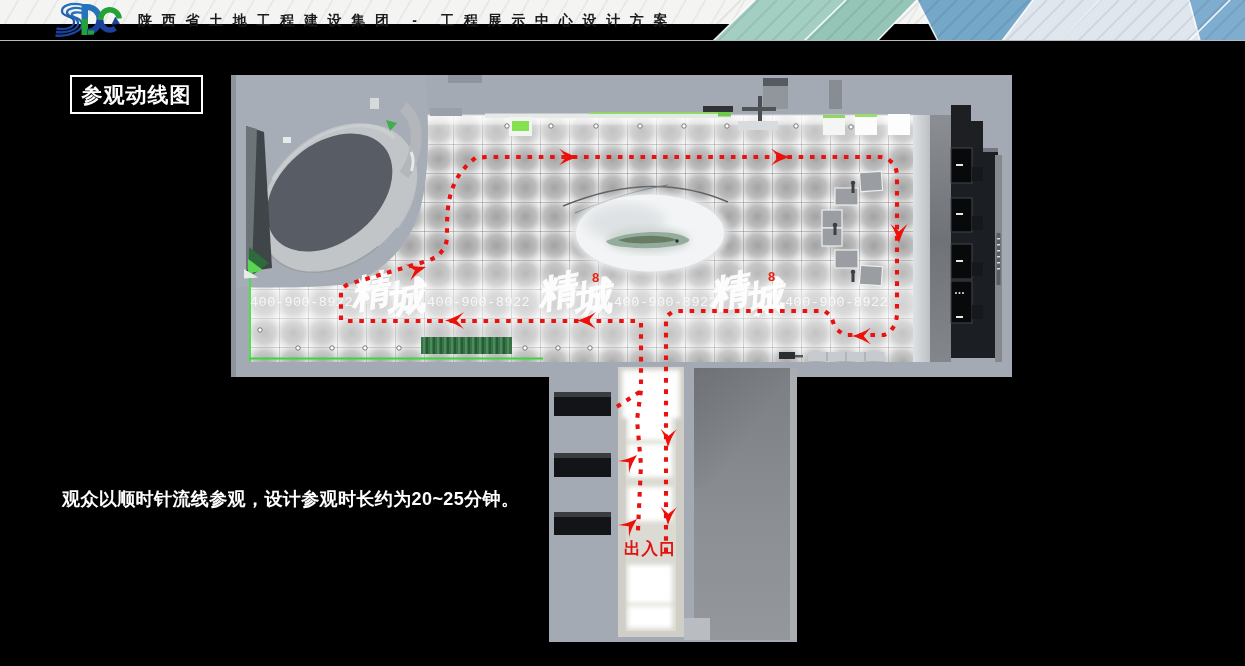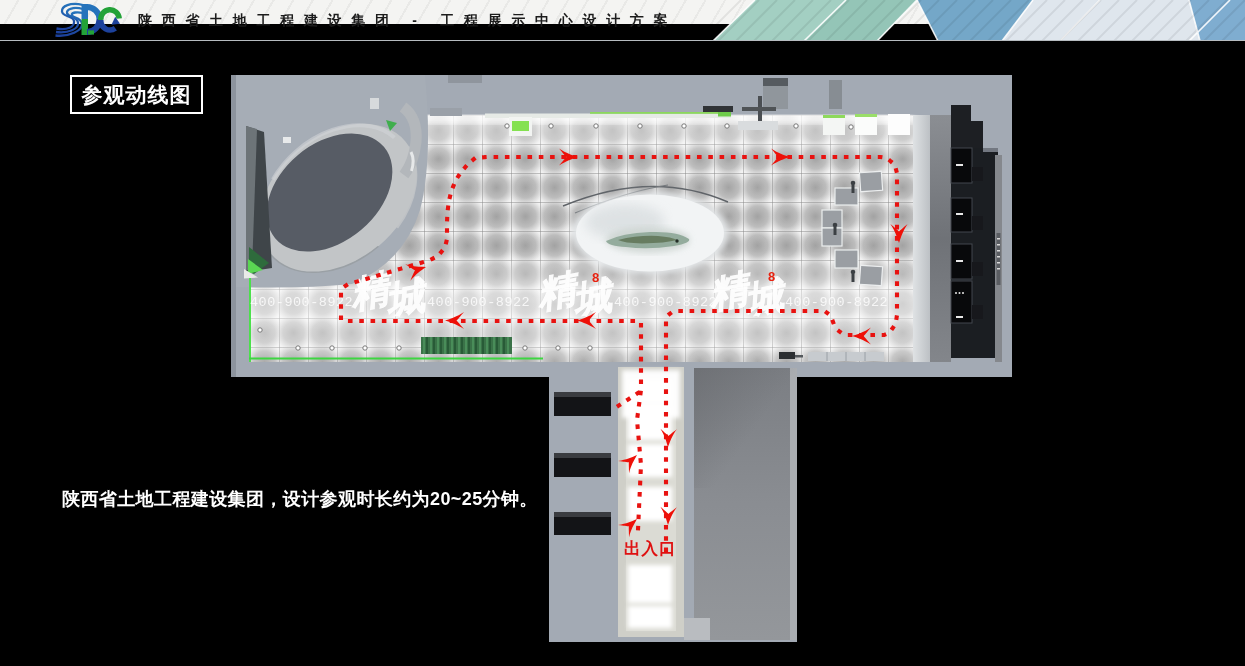--- a/index.html
+++ b/index.html
@@ -439,13 +439,13 @@
   <path d="M48.8,20 a9.2,9.5 0 0 0 14.5,8.2" stroke="#1c419c" stroke-width="5.5" fill="none"></path>
   <path d="M59.5,24.8 L68,23.8 L63.2,16.8 Z" fill="#1c419c"></path>
 </svg>
 
 <div class="htext">陕西省土地工程建设集团 - 工程展示中心设计方案</div>
 <div class="hline"></div>
 </div>
 
 <div class="titlebox">参观动线图</div>
 
-<div class="caption">陕西省土地工程建设集团，设计参观时长约为20~25分钟。</div>
+<div class="caption">观众以顺时针流线参观，设计参观时长约为20~25分钟。</div>
 
 </body></html>

